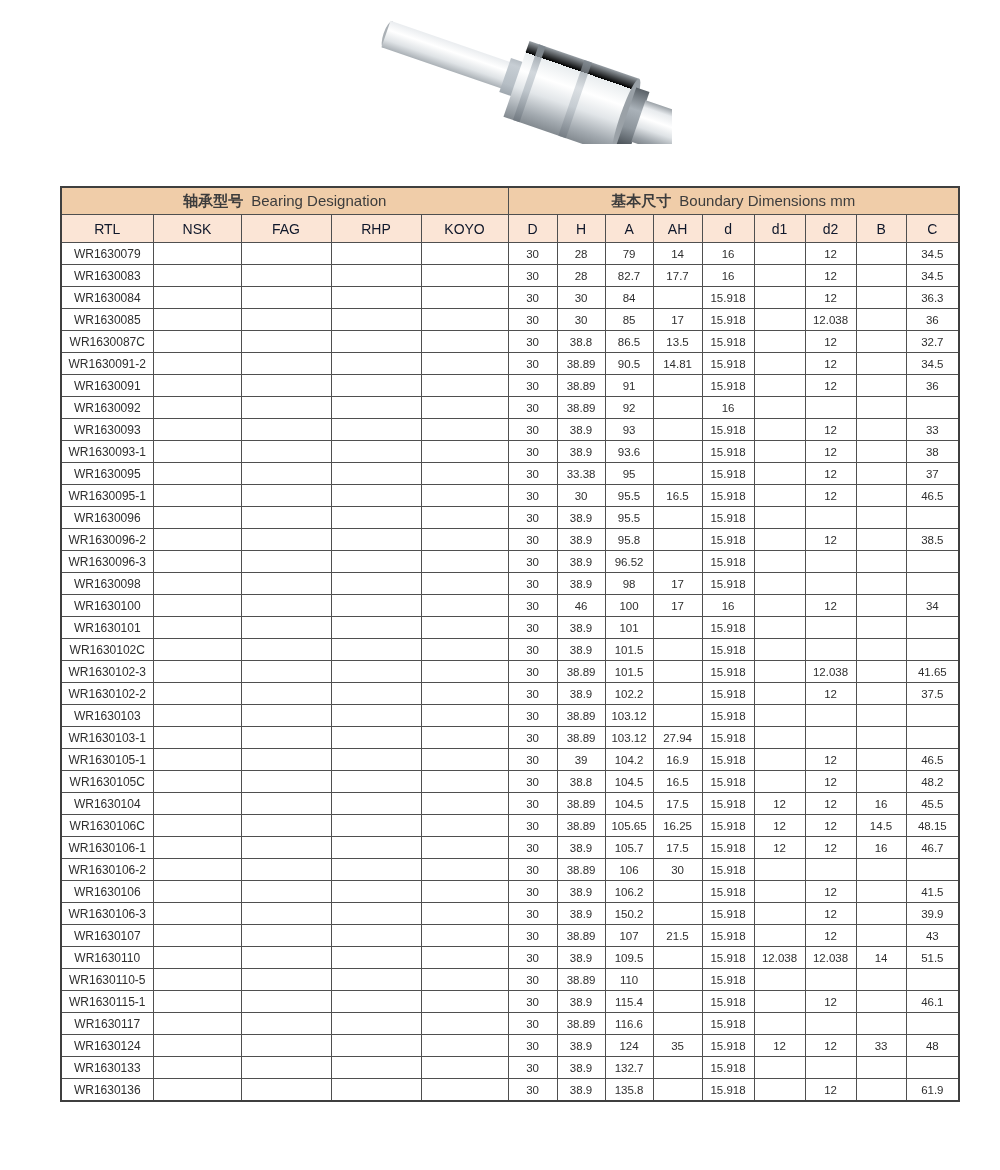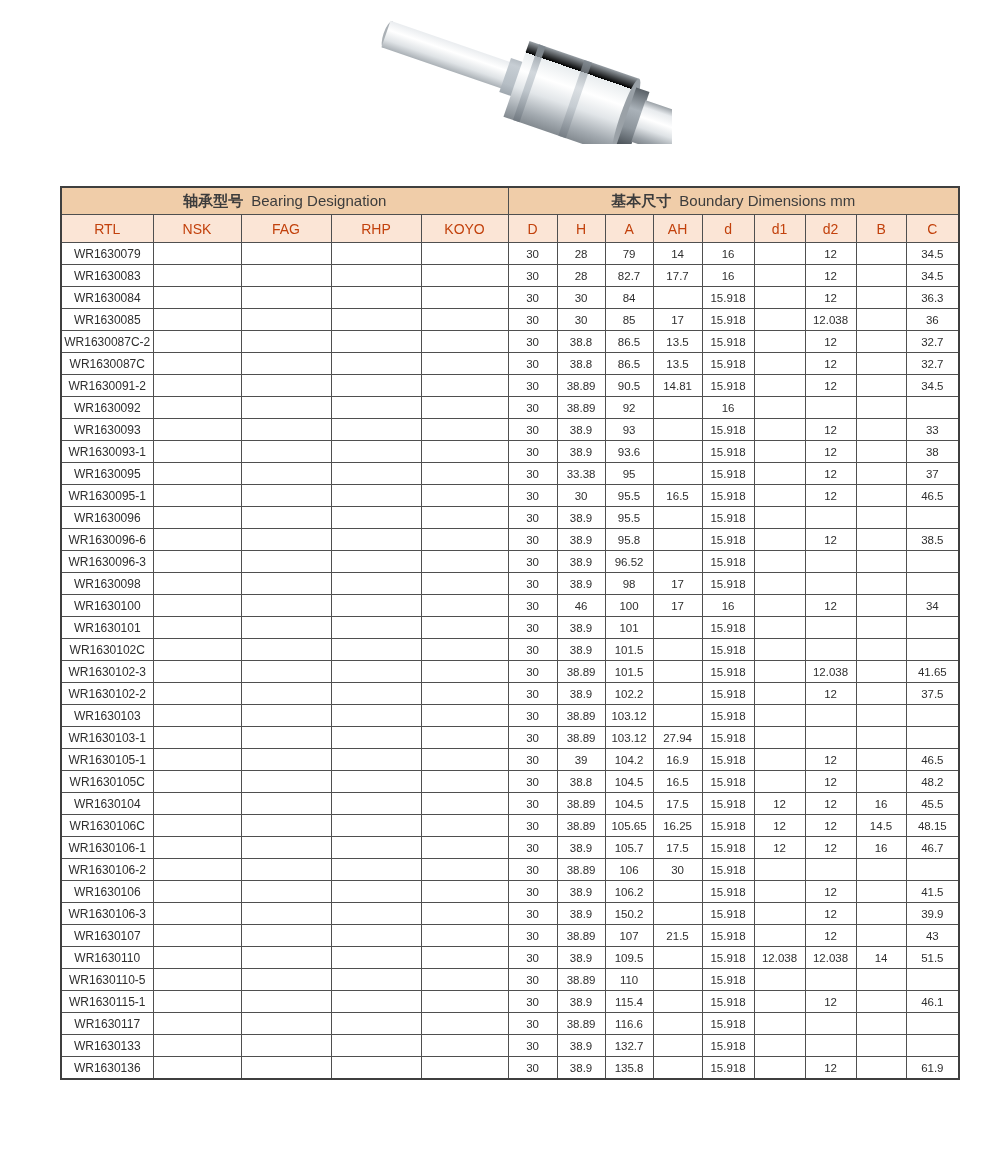--- a/index.html
+++ b/index.html
@@ -50,21 +50,21 @@
     font-size: 15px;
     font-weight: normal;
   }
   tr.group-header-row .zh {
     font-weight: bold;
     margin-right: 8px;
   }
   tr.col-header-row th {
     height: 27px;
     background: var(--header-sub, #fbe5d6);
-    color: #c2410c;
+    color: #0f172a;
     font-size: 14px;
     font-weight: normal;
   }
   tbody td {
     height: 21px;
     font-size: 11.5px;
     color: #2e2e2e;
     background: #ffffff;
   }
   tbody td.model-cell {
@@ -229,68 +229,68 @@
             <td class="dim-cell">30</td>
             <td class="dim-cell">85</td>
             <td class="dim-cell">17</td>
             <td class="dim-cell">15.918</td>
             <td class="dim-cell"></td>
             <td class="dim-cell">12.038</td>
             <td class="dim-cell"></td>
             <td class="dim-cell">36</td>
           </tr>
           <tr>
-            <td class="model-cell">WR1630087C-2</td>
+            <td class="model-cell">WR1630087C</td>
             <td class="dim-cell"></td>
             <td class="dim-cell"></td>
             <td class="dim-cell"></td>
             <td class="dim-cell"></td>
             <td class="dim-cell">30</td>
             <td class="dim-cell">38.8</td>
             <td class="dim-cell">86.5</td>
             <td class="dim-cell">13.5</td>
             <td class="dim-cell">15.918</td>
             <td class="dim-cell"></td>
             <td class="dim-cell">12</td>
             <td class="dim-cell"></td>
             <td class="dim-cell">32.7</td>
           </tr>
           <tr>
-            <td class="model-cell">WR1630087C</td>
-            <td class="dim-cell"></td>
-            <td class="dim-cell"></td>
-            <td class="dim-cell"></td>
-            <td class="dim-cell"></td>
-            <td class="dim-cell">30</td>
-            <td class="dim-cell">38.8</td>
-            <td class="dim-cell">86.5</td>
-            <td class="dim-cell">13.5</td>
-            <td class="dim-cell">15.918</td>
-            <td class="dim-cell"></td>
-            <td class="dim-cell">12</td>
-            <td class="dim-cell"></td>
-            <td class="dim-cell">32.7</td>
-          </tr>
-          <tr>
             <td class="model-cell">WR1630091-2</td>
             <td class="dim-cell"></td>
             <td class="dim-cell"></td>
             <td class="dim-cell"></td>
             <td class="dim-cell"></td>
             <td class="dim-cell">30</td>
             <td class="dim-cell">38.89</td>
             <td class="dim-cell">90.5</td>
             <td class="dim-cell">14.81</td>
             <td class="dim-cell">15.918</td>
             <td class="dim-cell"></td>
             <td class="dim-cell">12</td>
             <td class="dim-cell"></td>
             <td class="dim-cell">34.5</td>
           </tr>
           <tr>
+            <td class="model-cell">WR1630091</td>
+            <td class="dim-cell"></td>
+            <td class="dim-cell"></td>
+            <td class="dim-cell"></td>
+            <td class="dim-cell"></td>
+            <td class="dim-cell">30</td>
+            <td class="dim-cell">38.89</td>
+            <td class="dim-cell">91</td>
+            <td class="dim-cell"></td>
+            <td class="dim-cell">15.918</td>
+            <td class="dim-cell"></td>
+            <td class="dim-cell">12</td>
+            <td class="dim-cell"></td>
+            <td class="dim-cell">36</td>
+          </tr>
+          <tr>
             <td class="model-cell">WR1630092</td>
             <td class="dim-cell"></td>
             <td class="dim-cell"></td>
             <td class="dim-cell"></td>
             <td class="dim-cell"></td>
             <td class="dim-cell">30</td>
             <td class="dim-cell">38.89</td>
             <td class="dim-cell">92</td>
             <td class="dim-cell"></td>
             <td class="dim-cell">16</td>
@@ -373,21 +373,21 @@
             <td class="dim-cell">38.9</td>
             <td class="dim-cell">95.5</td>
             <td class="dim-cell"></td>
             <td class="dim-cell">15.918</td>
             <td class="dim-cell"></td>
             <td class="dim-cell"></td>
             <td class="dim-cell"></td>
             <td class="dim-cell"></td>
           </tr>
           <tr>
-            <td class="model-cell">WR1630096-6</td>
+            <td class="model-cell">WR1630096-2</td>
             <td class="dim-cell"></td>
             <td class="dim-cell"></td>
             <td class="dim-cell"></td>
             <td class="dim-cell"></td>
             <td class="dim-cell">30</td>
             <td class="dim-cell">38.9</td>
             <td class="dim-cell">95.8</td>
             <td class="dim-cell"></td>
             <td class="dim-cell">15.918</td>
             <td class="dim-cell"></td>
@@ -739,20 +739,36 @@
             <td class="dim-cell"></td>
             <td class="dim-cell">30</td>
             <td class="dim-cell">38.89</td>
             <td class="dim-cell">116.6</td>
             <td class="dim-cell"></td>
             <td class="dim-cell">15.918</td>
             <td class="dim-cell"></td>
             <td class="dim-cell"></td>
             <td class="dim-cell"></td>
             <td class="dim-cell"></td>
+          </tr>
+          <tr>
+            <td class="model-cell">WR1630124</td>
+            <td class="dim-cell"></td>
+            <td class="dim-cell"></td>
+            <td class="dim-cell"></td>
+            <td class="dim-cell"></td>
+            <td class="dim-cell">30</td>
+            <td class="dim-cell">38.9</td>
+            <td class="dim-cell">124</td>
+            <td class="dim-cell">35</td>
+            <td class="dim-cell">15.918</td>
+            <td class="dim-cell">12</td>
+            <td class="dim-cell">12</td>
+            <td class="dim-cell">33</td>
+            <td class="dim-cell">48</td>
           </tr>
           <tr>
             <td class="model-cell">WR1630133</td>
             <td class="dim-cell"></td>
             <td class="dim-cell"></td>
             <td class="dim-cell"></td>
             <td class="dim-cell"></td>
             <td class="dim-cell">30</td>
             <td class="dim-cell">38.9</td>
             <td class="dim-cell">132.7</td>

